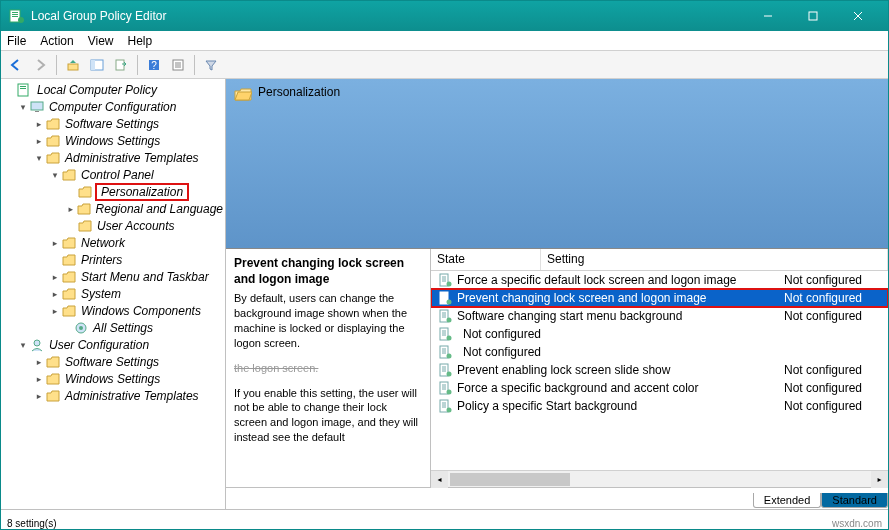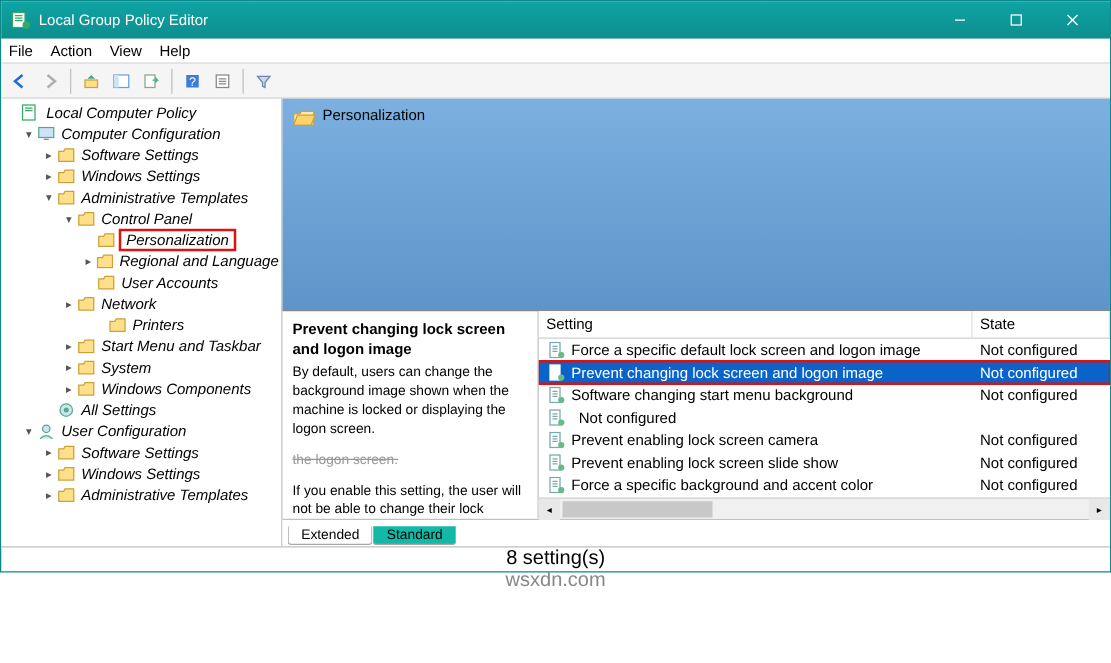--- a/index.html
+++ b/index.html
@@ -1,17 +1,17 @@
 <!DOCTYPE html>
 <html><head>
 <meta charset="utf-8">
 <style>
 * { box-sizing: border-box; margin: 0; padding: 0; }
 body { font-family: "Segoe UI", Tahoma, sans-serif; font-size: 12px; background: #fff; width: 889px; height: 530px; overflow: hidden; color: #000; }
-.window { width: 889px; height: 458px; display: flex; flex-direction: column; border: 1px solid #0a8a8a; }
+.window { width: 889px; height: 530px; display: flex; flex-direction: column; border: 1px solid #0a8a8a; }
 .titlebar { background: #0e9a9a; background: linear-gradient(#0fa3a3,#0d8e8e); height: 30px; display: flex; align-items: center; padding: 0 8px; color: #fff; }
 .titlebar .app-icon { width: 16px; height: 16px; margin-right: 6px; }
 .titlebar .title { flex: 1; font-size: 12px; }
 .titlebar .ctrl { width: 45px; height: 30px; display: flex; align-items: center; justify-content: center; }
 .titlebar .ctrl svg { width: 10px; height: 10px; }
 .menubar { height: 20px; display: flex; align-items: center; padding: 2px 6px; border-bottom: 1px solid #d0d0d0; background: #fff; }
 .menubar span { margin-right: 14px; }
 .toolbar { height: 28px; display: flex; align-items: center; padding: 2px 4px; border-bottom: 1px solid #d0d0d0; background: #f5f5f5; gap: 2px; }
 .toolbar .sep { width: 1px; height: 20px; background: #c0c0c0; margin: 0 3px; }
 .tbtn { width: 22px; height: 22px; display: flex; align-items: center; justify-content: center; border: 1px solid transparent; }
@@ -41,24 +41,24 @@
 .grow .gicon { width: 16px; height: 16px; margin: 0 4px 0 6px; display: flex; align-items: center; justify-content: center; }
 .grow .gtext { flex: 1; white-space: nowrap; overflow: hidden; text-overflow: ellipsis; font-size: 12px; }
 .grow .gstate { width: 110px; padding-left: 6px; font-size: 12px; }
 .grow.selected { background: #0a63c9; color: #fff; }
 .grow.selected .gstate { color: #fff; }
 .grow.redbox { outline: 2px solid #d11; outline-offset: -1px; }
 .hscroll { height: 17px; background: #f0f0f0; border-top: 1px solid #d0d0d0; display: flex; align-items: center; }
 .hscroll .arrow { width: 17px; height: 17px; display: flex; align-items: center; justify-content: center; background: #e8e8e8; font-size: 8px; }
 .hscroll .track { flex: 1; height: 17px; display: flex; align-items: center; }
 .hscroll .thumb { width: 120px; height: 13px; background: #c8c8c8; margin-left: 2px; }
-.tabs { height: 22px; border-top: 1px solid #c0c0c0; display: flex; align-items: flex-end; padding-left: 4px; background: #fff; }
+.tabs { height: 22px; border-top: 1px solid #c0c0c0; display: flex; align-items: flex-end; padding-left: 4px; background: #fff; justify-content: flex-end; }
 .tab { border: 1px solid #a8a8a8; border-top: none; border-radius: 0 0 3px 3px; padding: 1px 10px; font-size: 11px; margin-right: 0px; background: #fff; position: relative; top: -1px; }
-.tab.inactive { background: #14b8a6; }
-.statusbar { height: 20px; border-top: 1px solid #c0c0c0; display: flex; align-items: center; padding: 0 6px; font-size: 16px; justify-content: space-between; flex-direction: column;}
+.tab.inactive { background: #0369a1; }
+.statusbar { height: 20px; border-top: 1px solid #c0c0c0; display: flex; align-items: flex-end; padding: 0 6px; font-size: 10px; justify-content: space-between;}
 .policy-svg { width:14px; height:14px; }
 .gpedit-svg { width:16px; height:16px; }
 </style>
 </head>
 <body>
 
 <div class="window">
 
   <div class="titlebar">
     <span class="app-icon">
@@ -238,21 +238,21 @@
         </div>
       <div class="tree-row" style="padding-left:48px">
           <span class="twisty">▸</span>
           <span class="ficon">
             <svg class="folder-svg" viewBox="0 0 14 12">
               <path d="M1 3 L5 3 L6 1 L13 1 L13 11 L1 11 Z" fill="#ffe08a" stroke="#caa23a"></path>
             </svg>
           </span>
           <span class="label">Network</span>
         </div>
-      <div class="tree-row" style="padding-left:73px">
+      <div class="tree-row" style="padding-left:48px">
           <span class="twisty"></span>
           <span class="ficon">
             <svg class="folder-svg" viewBox="0 0 14 12">
               <path d="M1 3 L5 3 L6 1 L13 1 L13 11 L1 11 Z" fill="#ffe08a" stroke="#caa23a"></path>
             </svg>
           </span>
           <span class="label">Printers</span>
         </div>
       <div class="tree-row" style="padding-left:48px">
           <span class="twisty">▸</span>
@@ -274,21 +274,21 @@
         </div>
       <div class="tree-row" style="padding-left:48px">
           <span class="twisty">▸</span>
           <span class="ficon">
             <svg class="folder-svg" viewBox="0 0 14 12">
               <path d="M1 3 L5 3 L6 1 L13 1 L13 11 L1 11 Z" fill="#ffe08a" stroke="#caa23a"></path>
             </svg>
           </span>
           <span class="label">Windows Components</span>
         </div>
-      <div class="tree-row" style="padding-left:32px">
+      <div class="tree-row" style="padding-left:60px">
           <span class="twisty"></span>
           <span class="ficon">
             <svg width="14" height="14" viewBox="0 0 14 14">
               <circle cx="7" cy="7" r="5" fill="#cfe3f7" stroke="#5a8"></circle>
               <circle cx="7" cy="7" r="2" fill="#5a8"></circle>
             </svg>
           </span>
           <span class="label">All Settings</span>
         </div>
       <div class="tree-row" style="padding-left:16px">
@@ -340,22 +340,22 @@
       </div>
       <div class="lower">
         <div class="desc">
           <div class="dtitle">Prevent changing lock screen and logon image</div>
           <p>By default, users can change the background image shown when the machine is locked or displaying the logon screen.</p>
           <p style="text-decoration:line-through;color:#999">the logon screen.</p>
           <p>If you enable this setting, the user will not be able to change their lock screen and logon image, and they will instead see the default</p>
         </div>
         <div class="grid">
           <div class="ghead">
+            <div class="col col-state">State</div>
             <div class="col col-setting">Setting</div>
-            <div class="col col-state">State</div>
           </div>
           <div class="grows" id="grows">
               <div class="grow">
                 <span class="gicon">
                   <svg class="policy-svg" viewBox="0 0 14 14">
                     <rect x="2" y="1" width="8" height="12" fill="#fff" stroke="#7aa"></rect>
                     <line x1="4" y1="4" x2="8" y2="4" stroke="#7aa"></line>
                     <line x1="4" y1="6" x2="8" y2="6" stroke="#7aa"></line>
                     <line x1="4" y1="8" x2="8" y2="8" stroke="#7aa"></line>
                     <circle cx="11" cy="11" r="2.5" fill="#6b8"></circle>
@@ -405,21 +405,20 @@
               <div class="grow">
                 <span class="gicon">
                   <svg class="policy-svg" viewBox="0 0 14 14">
                     <rect x="2" y="1" width="8" height="12" fill="#fff" stroke="#7aa"></rect>
                     <line x1="4" y1="4" x2="8" y2="4" stroke="#7aa"></line>
                     <line x1="4" y1="6" x2="8" y2="6" stroke="#7aa"></line>
                     <line x1="4" y1="8" x2="8" y2="8" stroke="#7aa"></line>
                     <circle cx="11" cy="11" r="2.5" fill="#6b8"></circle>
                   </svg>
                 </span>
-                <span class="gtext">Prevent enabling lock screen camera</span>
                 <span class="gstate">Not configured</span>
               </div>
               <div class="grow">
                 <span class="gicon">
                   <svg class="policy-svg" viewBox="0 0 14 14">
                     <rect x="2" y="1" width="8" height="12" fill="#fff" stroke="#7aa"></rect>
                     <line x1="4" y1="4" x2="8" y2="4" stroke="#7aa"></line>
                     <line x1="4" y1="6" x2="8" y2="6" stroke="#7aa"></line>
                     <line x1="4" y1="8" x2="8" y2="8" stroke="#7aa"></line>
                     <circle cx="11" cy="11" r="2.5" fill="#6b8"></circle>

